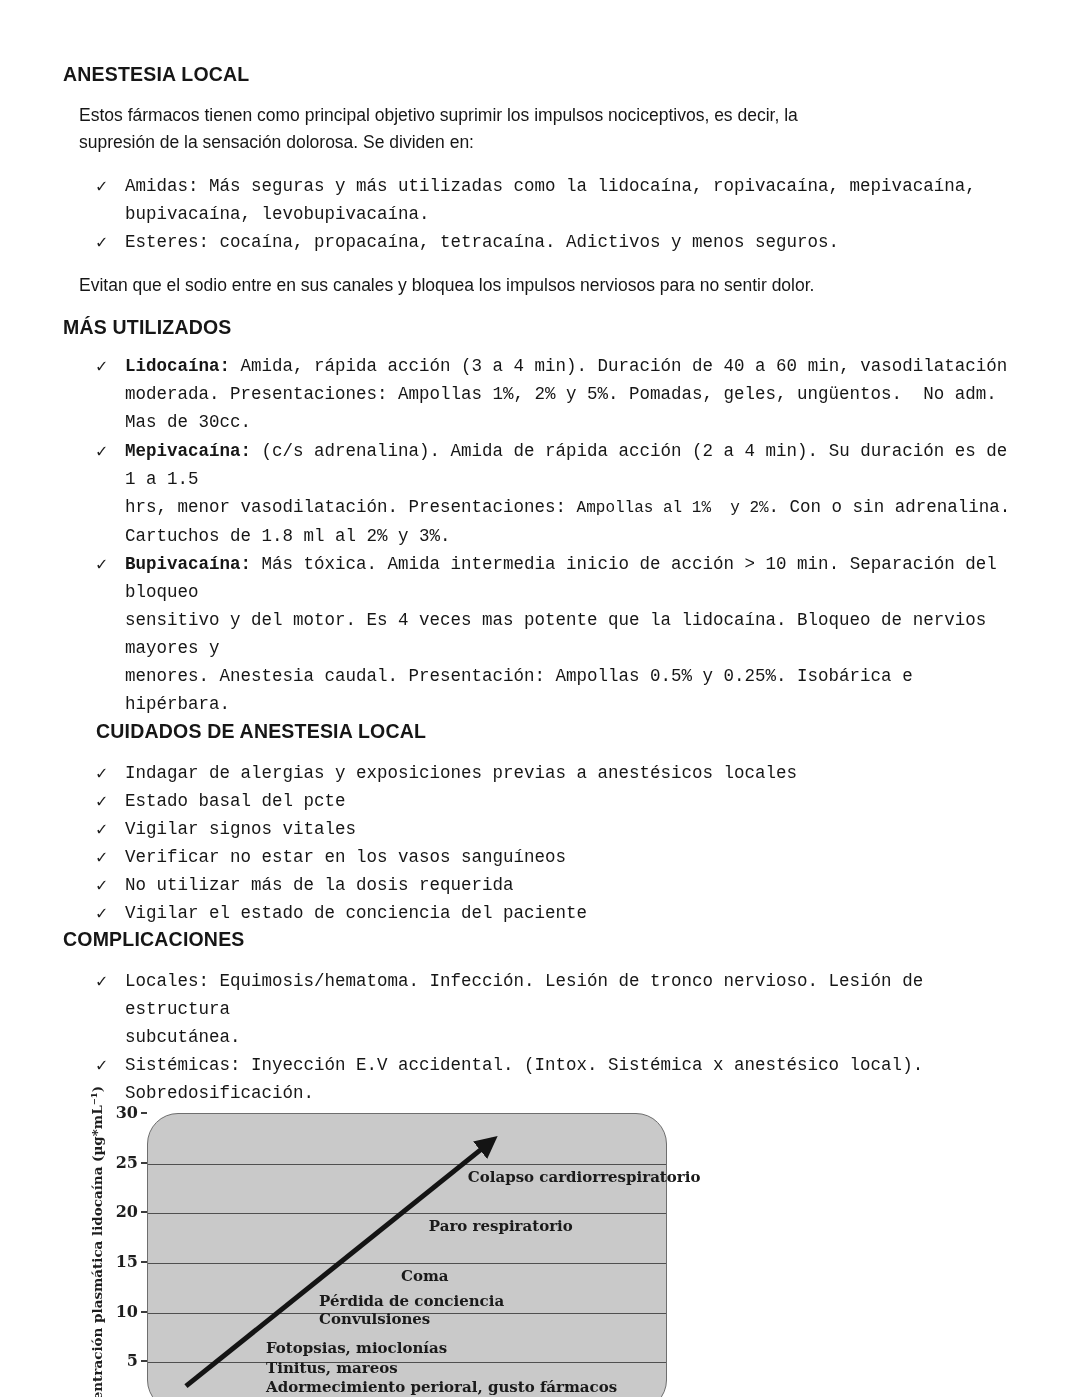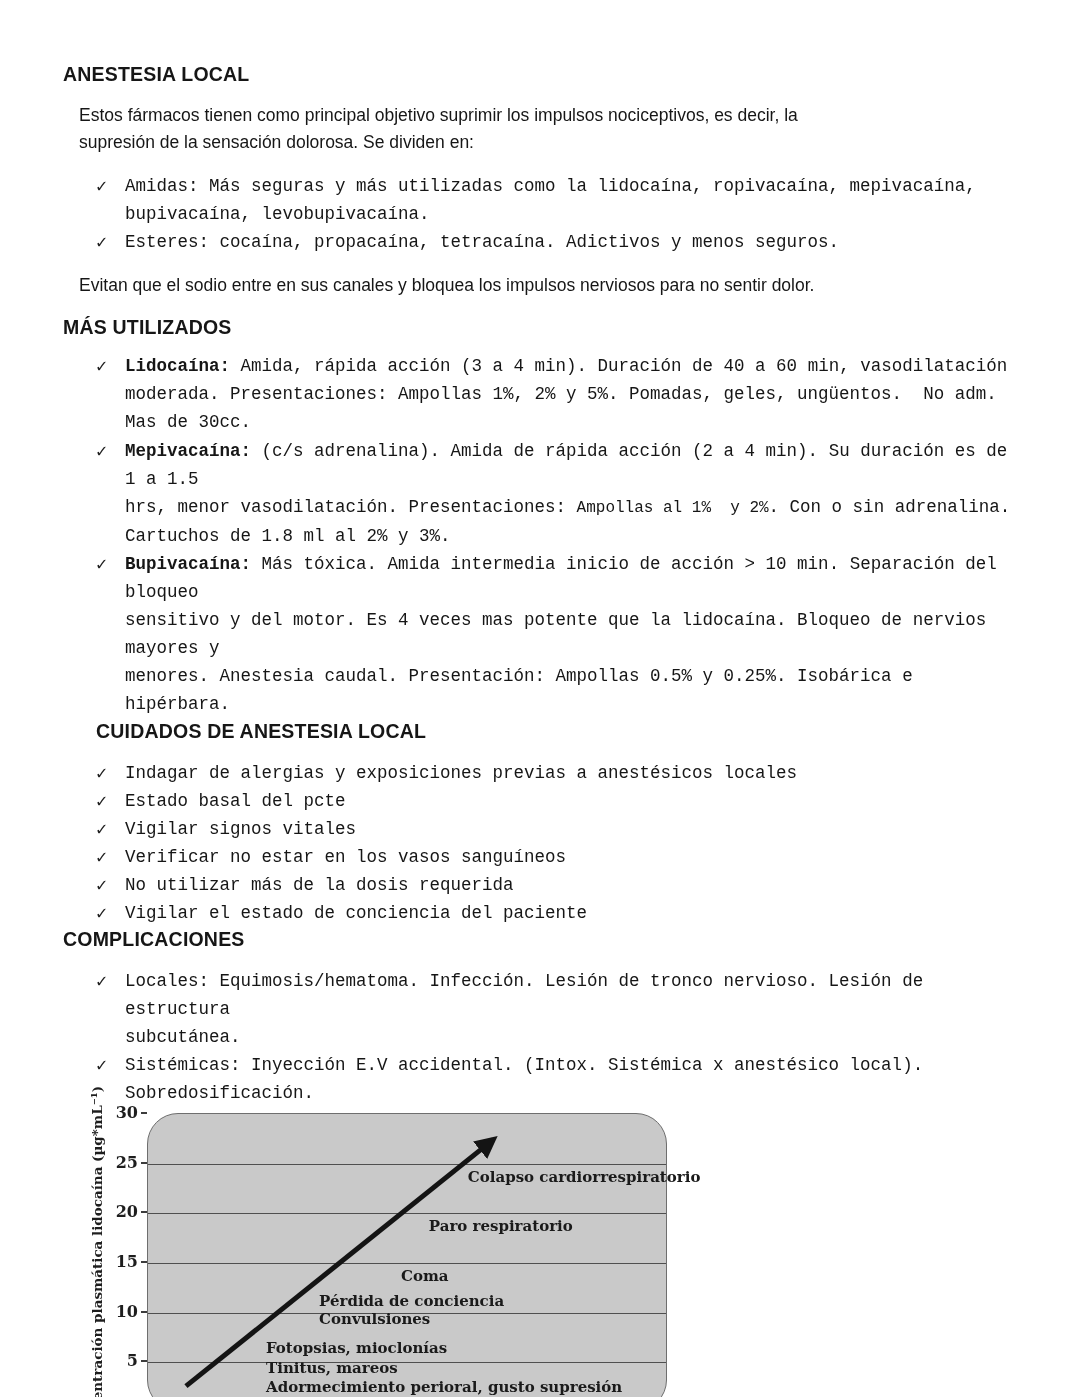--- a/index.html
+++ b/index.html
@@ -124,21 +124,21 @@
         </defs>
         <line id="arrow-line" x1="37.96" y1="272.17333333333335" x2="345.2800599964463" y2="25.60808519772297" stroke="#141414" stroke-width="5" marker-end="url(#ah)"></line>
       </svg>
     <div class="anno" style="left: 319.8px; top: 53.58px;">Colapso cardiorrespiratorio</div>
         <div class="anno" style="left: 280.8px; top: 103.247px;">Paro respiratorio</div>
         <div class="anno" style="left: 232.96px; top: 153px; margin-left: 20px;">Coma</div>
         <div class="anno" style="left: 171.08px; top: 177.747px;">Pérdida de conciencia</div>
         <div class="anno" style="left: 171.08px; top: 195.627px;">Convulsiones</div>
         <div class="anno" style="left: 118.04px; top: 225.427px;">Fotopsias, mioclonías</div>
         <div class="anno" style="left: 118.04px; top: 245.293px;">Tinitus, mareos</div>
-        <div class="anno" style="left: 118.04px; top: 264.167px;">Adormecimiento perioral, gusto supresión</div>
+        <div class="anno" style="left: 118.04px; top: 264.167px;">Adormecimiento perioral, gusto fármacos</div>
       </div>
     <div class="xlabel">Efectos adversos</div>
   <div class="ytick" style="top: 294px;">0</div>
       <div class="ytickmark" style="top: 303px;"></div>
       <div class="ytick" style="top: 244.333px;">5</div>
       <div class="ytickmark" style="top: 253.333px;"></div>
       <div class="ytick" style="top: 194.667px;">10</div>
       <div class="ytickmark" style="top: 203.667px;"></div>
       <div class="ytick" style="top: 145px;">15</div>
       <div class="ytickmark" style="top: 154px;"></div>

